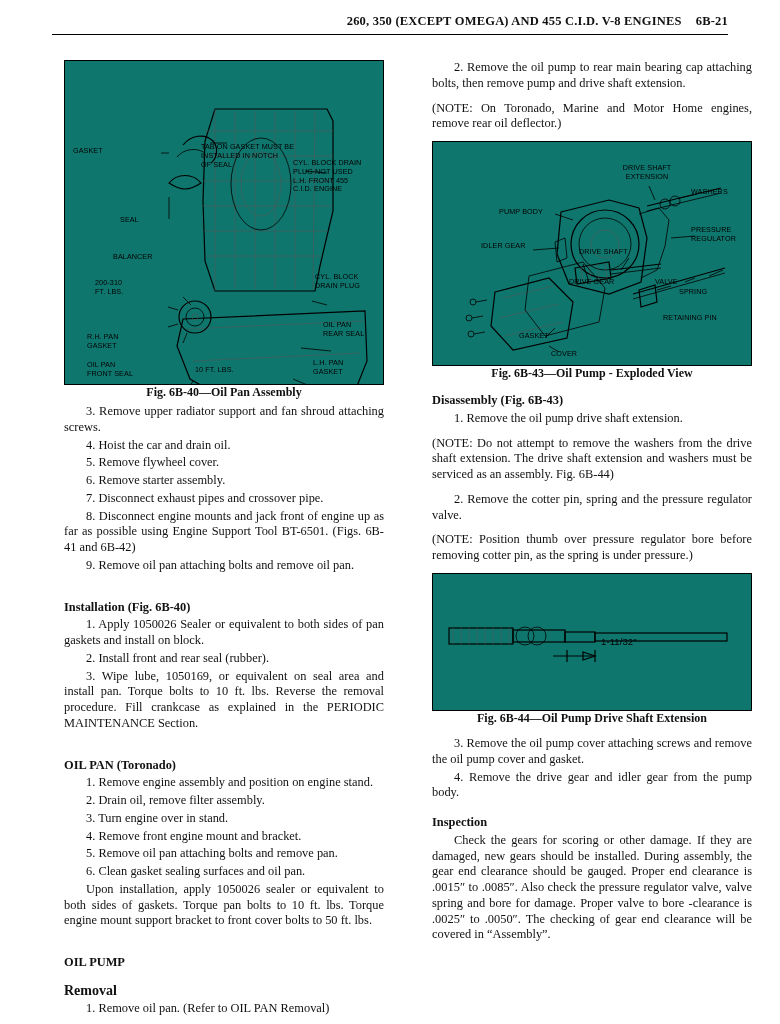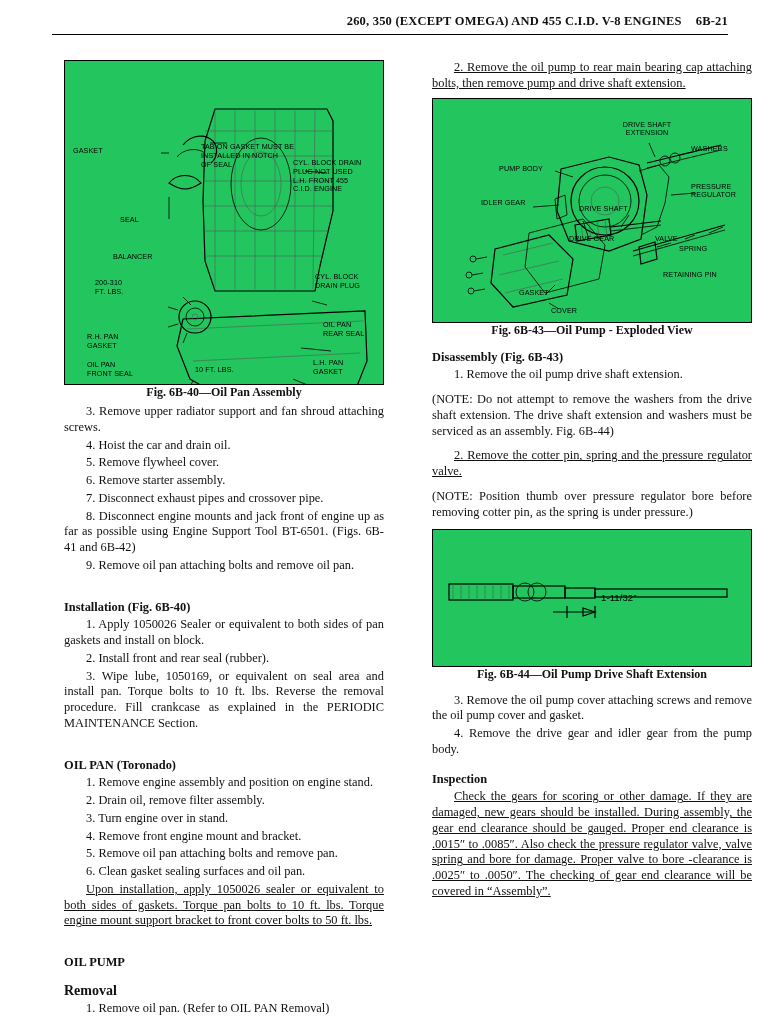--- a/index.html
+++ b/index.html
@@ -51,21 +51,21 @@
     top: 60px;
     width: 320px;
     font-size: 12.4px;
     line-height: 1.27;
     text-align: justify;
   }
   .col-left { left: 64px; }
   .col-right { left: 432px; }
 
   p { margin: 0 0 2px 0; }
-  .indent { text-indent: 22px; text-decoration: underline; }
+  .indent { text-indent: 22px; }
   .numline { text-indent: 22px; }
   .note { margin-top: 9px; margin-bottom: 9px; text-indent: 0; }
   .sec-head {
     font-weight: bold;
     margin-top: 14px;
     margin-bottom: 2px;
     font-size: 12.4px;
   }
   .sub-head {
     font-weight: bold;
@@ -78,21 +78,21 @@
   .figcaption {
     text-align: center;
     font-weight: bold;
     font-size: 12px;
     margin-bottom: 4px;
   }
 
   
   .figbox {
     border: 1.3px solid #000;
-    background: #22c55e;
+    background: #0f766e;
     position: relative;
     box-sizing: border-box;
   }
   .fig1 { width: 320px; height: 325px; }
   .fig2 { width: 320px; height: 225px; }
   .fig3 { width: 320px; height: 138px; }
 
   .lbl {
     position: absolute;
     font-family: "Liberation Sans", sans-serif;
@@ -213,20 +213,21 @@
     <div class="gap"></div>
 
     <p class="sec-head">OIL PUMP</p>
     <p class="sub-head">Removal</p>
     <p class="numline">1. Remove oil pan. (Refer to OIL PAN Removal)</p>
   </div>
 
   <div class="col col-right">
 
     <p class="indent">2. Remove the oil pump to rear main bearing cap attaching bolts, then remove pump and drive shaft extension.</p>
+    <p class="note">(NOTE: On Toronado, Marine and Motor Home engines, remove rear oil deflector.)</p>
 
     <div class="figbox fig2" style="margin-top:6px;">
       <svg width="318" height="223" viewBox="0 0 318 223">
 
         <path class="ln2" d="M128 70 L176 58 L206 66 L214 96 L208 140 L176 152 L136 142 L124 112 Z"></path>
         <circle class="ln2" cx="172" cy="102" r="34"></circle>
         <circle class="ln" cx="172" cy="102" r="26" fill="#c9c9c9"></circle>
         <circle class="thin" cx="172" cy="102" r="14"></circle>
         <path class="ln" d="M206 72 L226 66 L236 78 L232 104 L224 128 L208 136"></path>
 

